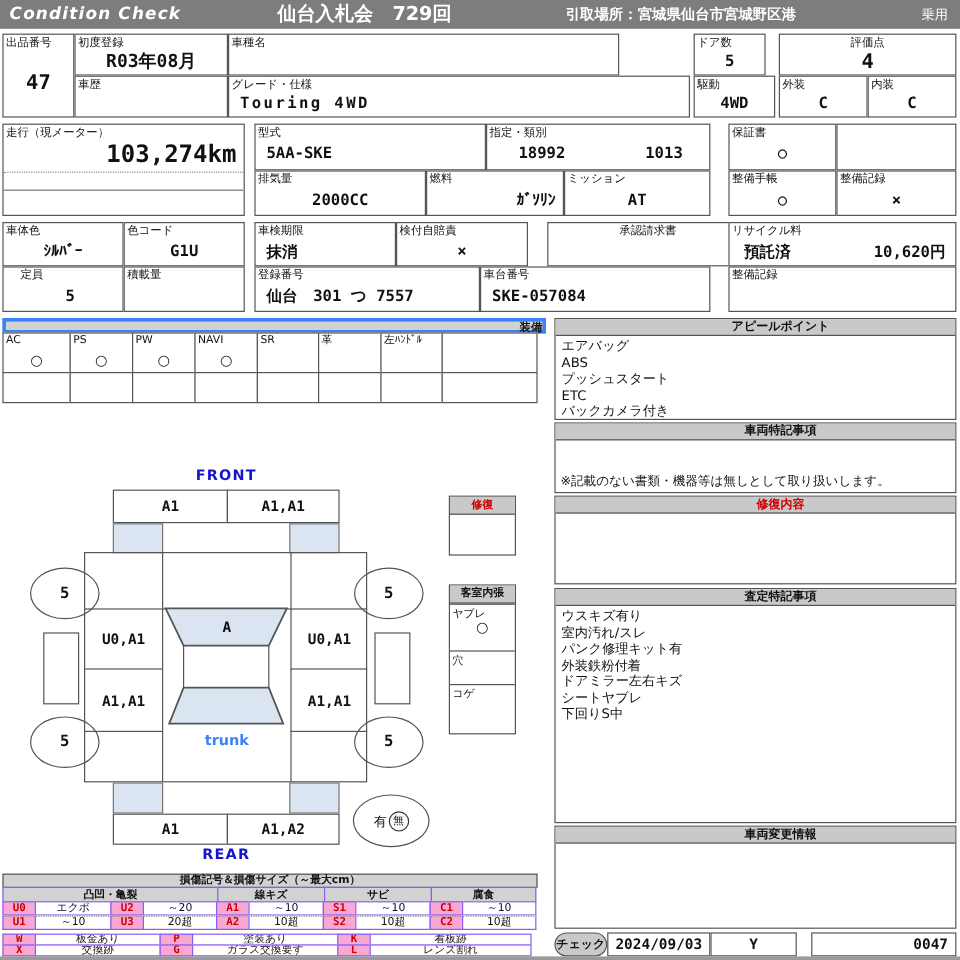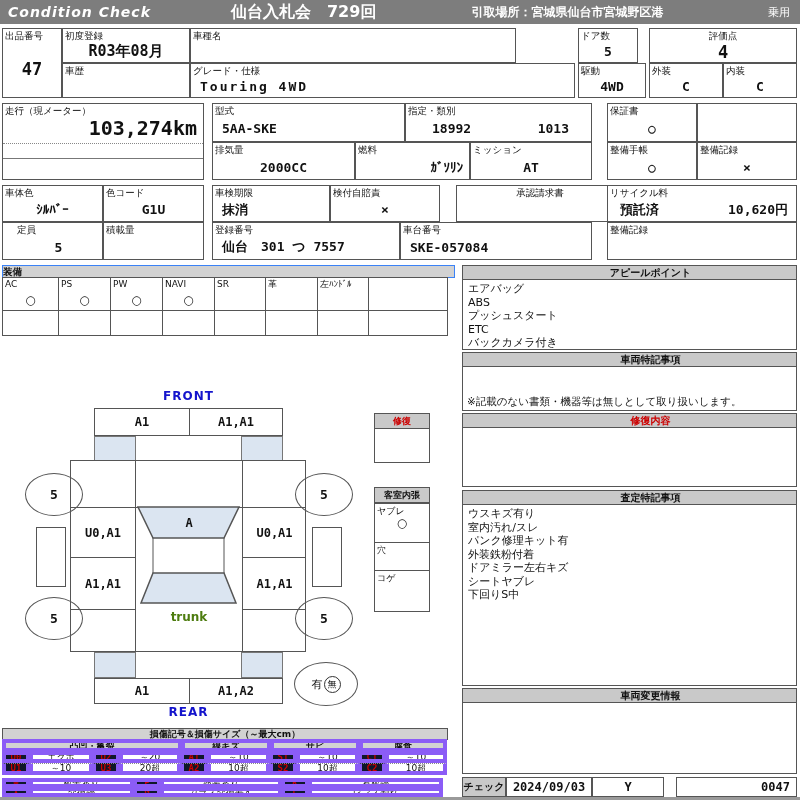--- a/index.html
+++ b/index.html
@@ -22,66 +22,66 @@
   .val.right{justify-content:flex-end;padding-right:6px;}
   .val.big{font-size:17px;}
   .val.huge{font-size:20px;}
   .val.mid{font-size:15px;}
   .val.sp{letter-spacing:2px;}
   .val.between{justify-content:space-between;padding:0 22px 0 26px;}
   .dotted{position:absolute;left:0;width:100%;border-top:1px dotted #888;}
   .solid{position:absolute;left:0;width:100%;border-top:1px solid #777;}
 
   
-  .eqtitle{position:absolute;background:#d2d2d2;border:1px solid #3b82f6;box-sizing:border-box;text-align:left;font-size:9.5px;font-weight:bold;line-height:11px;}
+  .eqtitle{position:absolute;background:#d2d2d2;border:3px solid #3b82f6;box-sizing:border-box;text-align:right;font-size:9.5px;font-weight:bold;line-height:11px;}
   .eqrow{position:absolute;display:flex;}
   .eqcell{border:1px solid #555;box-sizing:border-box;background:#fff;display:flex;flex-direction:column;margin-left:-1px;overflow:hidden;}
   .eqcell:first-child{margin-left:0;}
   .eqcell .lbl{font-size:9px;}
   .eqcell .mark{flex:1;display:flex;align-items:center;justify-content:center;font-size:12px;font-weight:bold;}
 
   
   .sec{position:absolute;border:1px solid #555;background:#fff;box-sizing:border-box;display:flex;flex-direction:column;}
   .shead{height:13px;background:#c9c9c9;border-bottom:1px solid #555;text-align:center;font-size:10px;font-weight:bold;line-height:13px;flex:0 0 13px;padding-left:42px;}
   .shead.red{color:#cc0000;}
   .sbody{flex:1;padding:2px 5px;font-size:11px;line-height:13.5px;position:relative;}
   .sbody .item{white-space:nowrap;}
   .footnote{position:absolute;left:4px;bottom:2px;font-size:10.5px;white-space:nowrap;}
 
   
   .chk{position:absolute;border:1px solid #555;box-sizing:border-box;display:flex;align-items:center;justify-content:center;font-weight:bold;font-family:"DejaVu Sans Mono",monospace;font-size:12px;background:#fff;}
-  .chk.gray{background:#c9c9c9;font-family:"DejaVu Sans",sans-serif;font-size:10px;font-weight:bold;}
+  .chk.gray{background:#c9c9c9;font-family:"DejaVu Sans",sans-serif;font-size:10px;font-weight:bold;border-radius:10px;}
   .chk.right{justify-content:flex-end;padding-right:6px;}
 
   
   .dtext{position:absolute;display:flex;align-items:center;justify-content:center;font-weight:bold;font-family:"DejaVu Sans Mono",monospace;font-size:12px;white-space:nowrap;}
   .blue{color:#1414cc;font-family:"DejaVu Sans",sans-serif;letter-spacing:1px;}
-  .redtxt{color:#4d7c0f;font-weight:bold;font-family:"DejaVu Sans",sans-serif;}
+  .redtxt{color:#3b82f6;font-weight:bold;font-family:"DejaVu Sans",sans-serif;}
   .outline{position:absolute;border:1.5px solid #555;box-sizing:border-box;background:transparent;}
   .panelcell{position:absolute;border:1px solid #555;box-sizing:border-box;background:#fff;display:flex;align-items:center;justify-content:center;font-weight:bold;font-family:"DejaVu Sans Mono",monospace;font-size:12px;}
   .bluebox{position:absolute;background:#dbe5f1;border:1px solid #777;box-sizing:border-box;}
   .dl{position:absolute;background:#555;}
   .wheel{position:absolute;border:1.5px solid #555;border-radius:50%;display:flex;align-items:center;justify-content:center;font-weight:bold;font-family:"DejaVu Sans Mono",monospace;font-size:13px;background:transparent;box-sizing:border-box;}
   .sidebox{position:absolute;border:1px solid #555;background:#fff;box-sizing:border-box;}
   .presence{position:absolute;border:1.5px solid #555;border-radius:50%;display:flex;align-items:center;justify-content:center;font-size:11px;gap:1px;box-sizing:border-box;background:#fff;}
   .nonecircle{display:inline-flex;align-items:center;justify-content:center;width:15px;height:15px;border:1.5px solid #333;border-radius:50%;font-size:9px;}
 
   
   .mini{position:absolute;border:1px solid #555;box-sizing:border-box;background:#fff;display:flex;flex-direction:column;}
   .mini .mhead{background:#c9c9c9;border-bottom:1px solid #555;text-align:center;font-size:9px;font-weight:bold;line-height:14px;flex:0 0 14px;white-space:nowrap;}
   .mini .msec{border-top:1px solid #555;position:relative;}
   .mini .msec:first-of-type{border-top:none;}
   .mini .mlbl{font-size:9px;padding:1px 2px;}
   .mini .mmark{position:absolute;left:0;right:0;top:12px;text-align:center;font-size:12px;font-weight:bold;}
 
   
   .lrow{position:absolute;display:flex;box-sizing:border-box;}
-  .lcell{border:4px solid #8b5cf6;box-sizing:border-box;background:#fff;margin-left:-1px;display:flex;align-items:center;justify-content:center;font-size:9px;line-height:10px;white-space:nowrap;overflow:hidden;}
+  .lcell{border:1px solid #8b5cf6;box-sizing:border-box;background:#fff;margin-left:-1px;display:flex;align-items:center;justify-content:center;font-size:9px;line-height:10px;white-space:nowrap;overflow:hidden;}
   .lcell:first-child{margin-left:0;}
-  .lcell.code{background:#0f172a;color:#cc0000;font-weight:bold;font-family:"DejaVu Sans Mono",monospace;}
+  .lcell.code{background:#f9a8d4;color:#cc0000;font-weight:bold;font-family:"DejaVu Sans Mono",monospace;}
   .lcell.grp{background:#d2d2d2;font-weight:bold;}
   .ltitle{position:absolute;border:1px solid #555;box-sizing:border-box;background:#d2d2d2;text-align:center;font-size:9px;font-weight:bold;line-height:11px;}
   .dottop .lcell{border-top:1px dotted #888;}
 
   .botbar{position:absolute;left:0;top:797px;width:800px;height:3px;background:#9a9a9a;}
 </style>
 </head>
 <body>
 
 <div class="page">

